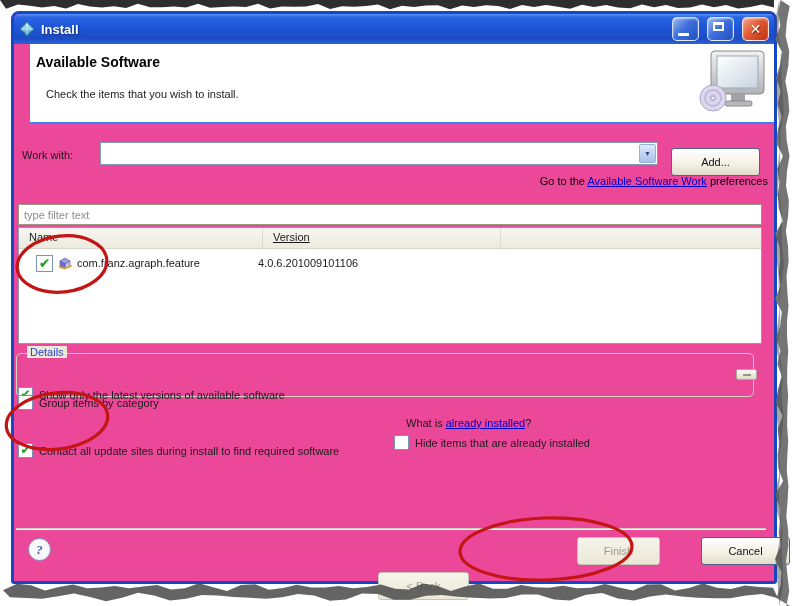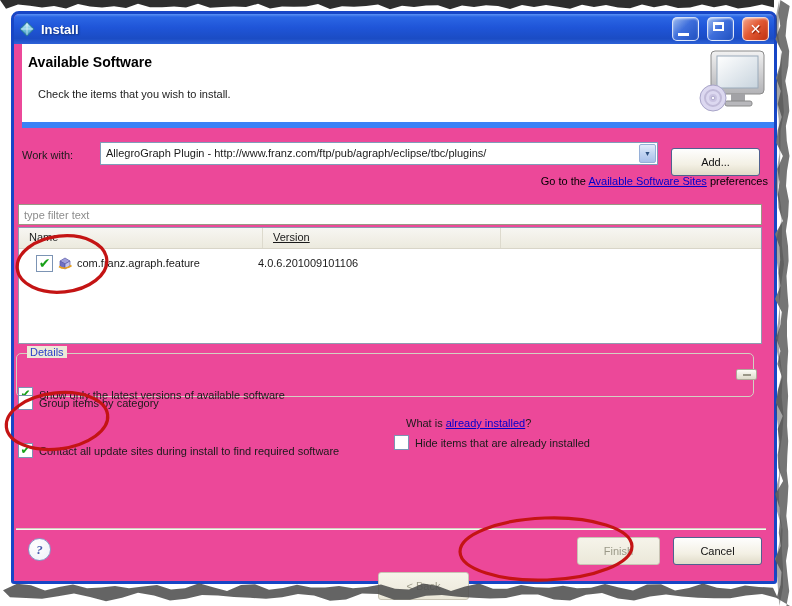--- a/index.html
+++ b/index.html
@@ -16,21 +16,21 @@
   .wb{width:25px;height:22px;border-radius:5px;border:1px solid rgba(255,255,255,.8);
       margin-left:2px;position:relative;box-shadow:inset 0 1px 2px rgba(255,255,255,.55);cursor:default;}
   .wb.minb,.wb.maxb{background:linear-gradient(135deg,#9ebcf0 0%,#3f6fdc 45%,#2050c0 100%);}
   .wb.closeb{background:linear-gradient(135deg,#f4a58c 0%,#e25a34 45%,#c03010 100%);}
   .glyph-min{position:absolute;left:5px;bottom:4px;width:11px;height:3px;background:#fff;}
   .glyph-max{position:absolute;left:5px;top:4px;width:11px;height:9px;border:2px solid #fff;border-top-width:3px;box-sizing:border-box;}
   .glyph-close{position:absolute;inset:0;display:flex;align-items:center;justify-content:center;
       color:#fff;font-weight:bold;font-size:14px;text-shadow:1px 1px 1px #801800;}
 
   
-  .hdr{position:absolute;left:8px;top:30px;right:0;height:78px;background:#fff;border-bottom:6px solid #3b82f6;}
+  .hdr{position:absolute;left:16px;top:30px;right:0;height:78px;background:#fff;border-bottom:2px solid #3b82f6;}
   .hdr-title{position:absolute;left:6px;top:10px;font-size:14px;font-weight:bold;color:#000;}
   .hdr-sub{position:absolute;left:16px;top:44px;font-size:11px;color:#222;}
   .hdr-art{position:absolute;right:8px;top:6px;width:68px;height:66px;}
 
   
   .lbl{position:absolute;white-space:nowrap;}
   .combo{position:absolute;left:86px;top:128px;width:558px;height:23px;background:#fff;
       border:1px solid #7f9db9;box-sizing:border-box;cursor:default;}
   .combo-text{position:absolute;left:5px;top:0;right:20px;line-height:21px;overflow:hidden;white-space:nowrap;}
   .combo-arrow{position:absolute;right:1px;top:1px;bottom:1px;width:17px;border-radius:2px;
@@ -134,26 +134,25 @@
         <rect x="27" y="51" rx="2" width="27" height="5" fill="#b8b8bc" stroke="#8a8a8a"></rect>
         <circle cx="15" cy="48" r="13" fill="#dcd8f0" stroke="#a8a4c8"></circle>
         <circle cx="15" cy="48" r="8" fill="none" stroke="#c0bad8" stroke-width="2"></circle>
         <circle cx="15" cy="48" r="4" fill="#cac4e2"></circle>
         <circle cx="15" cy="48" r="1.8" fill="#f6f6fc" stroke="#b0aacc"></circle>
       </svg>
     </div>
 
     <span class="lbl" style="left:8px;top:135px;">Work with:</span>
     <div class="combo">
-      <span class="combo-text">AllegroGraph Plugin - http://www.franz.com/ftp/pub/agraph/eclipse/tbc/plugins/</span>
       <span class="combo-arrow" style="font-size:7px;">▼</span>
     </div>
     <div class="xpbtn" style="left:657px;top:134px;width:87px;height:26px;">Add...</div>
 
-    <div class="hint"><span>Go to the </span><a class="lnk">Available Software Sites</a><span> preferences</span></div>
+    <div class="hint"><span>Go to the </span><a class="lnk">Available Software Work</a><span> preferences</span></div>
 
     <input class="filter" placeholder="type filter text" style="">
 
     <div class="tbl">
       <div class="tbl-head">
         <div class="th" style="width:244px;">Name</div>
         <div class="th" style="width:238px;text-decoration:underline;">Version</div>
         <div class="th" style="flex:1;border-right:none;"></div>
       </div>
       <div>
@@ -189,21 +188,21 @@
     <div class="lbl" style="left:392px;top:403px;"><span>What is </span><a class="lnk">already installed</a><span>?</span></div>
     <label class="opt" style="left:4px;top:429px;">
       <span class="cb on">✔</span>
       <span>Contact all update sites during install to find required software</span>
     </label>
 
     <div class="sep"></div>
     <div class="help">?</div>
     <div class="xpbtn disabled" style="left:364px;top:523px;width:89px;height:26px;margin-top:35px;">&lt; Back</div>
     <div class="xpbtn disabled" style="left:563px;top:523px;width:81px;height:26px;">Finish</div>
-    <div class="xpbtn" style="left:659px;top:523px;width:87px;height:26px;">Cancel</div>
+    <div class="xpbtn" style="left:687px;top:523px;width:87px;height:26px;">Cancel</div>
   </div>
 
   <svg id="overlay" viewBox="0 0 792 606">
     <g id="torn-group">
         <polygon points="0,0 774,0 774,7.4 762,4.6 750,6.9 738,8.5 726,5.1 714,7.3 702,4.5 690,7.6 678,8.0 666,5.0 654,7.2 642,4.5 630,8.3 618,7.4 606,5.0 594,7.1 582,4.7 570,8.8 558,6.7 546,5.1 534,7.0 522,5.0 510,9.1 498,6.0 486,5.3 474,7.0 462,5.4 450,9.2 438,5.3 426,5.6 414,6.9 402,5.8 390,9.2 378,4.6 366,6.1 354,6.8 342,6.2 330,8.9 318,4.1 306,6.6 294,6.7 282,6.6 270,8.4 258,3.8 246,7.1 234,6.5 222,7.0 210,7.8 198,3.7 186,7.6 174,6.4 162,7.3 150,7.2 138,3.7 126,8.1 114,6.2 102,7.5 90,6.5 78,4.0 66,8.5 54,6.0 42,7.6 30,5.8 18,4.5 6,8.7" fill="#2e2e2e"></polygon>
         <polygon points="780.4,0 778.3,13 780.3,26 775.4,39 782.0,52 780.0,65 776.0,78 780.7,91 777.7,104 781.7,117 777.7,130 776.3,143 782.9,156 777.4,169 779.4,182 777.9,195 778.6,208 782.8,221 775.1,234 779.5,247 780.2,260 778.6,273 780.5,286 775.1,299 781.8,312 780.3,325 776.2,338 780.4,351 777.4,364 781.9,377 778.0,390 776.0,403 782.7,416 777.7,429 779.6,442 777.6,455 778.3,468 783.1,481 775.4,494 779.2,507 779.9,520 778.8,533 780.8,546 774.9,559 781.5,572 780.5,585 776.5,598 790,606 786.4,606 789.2,591 787.5,576 786.0,561 788.4,546 788.2,531 786.3,516 787.6,501 788.4,486 786.8,471 787.3,456 788.2,441 787.1,426 787.3,411 788.1,396 787.1,381 787.3,366 788.2,351 787.0,336 787.0,321 788.5,306 787.3,291 786.5,276 788.6,261 788.0,246 785.9,231 788.1,216 788.9,201 786.0,186 787.0,171 789.5,156 786.8,141 785.9,126 789.3,111 788.1,96 785.3,81 788.3,66 789.2,51 785.6,36 786.9,21 789.7,6" fill="#757575"></polygon>
         <polygon points="779.2,0 775.8,17 775.6,34 781.0,51 780.2,68 775.5,85 776.6,102 778.7,119 778.9,136 779.6,153 776.8,170 774.8,187 779.7,204 781.3,221 776.4,238 775.9,255 778.3,272 778.7,289 779.7,306 778.0,323 774.6,340 778.1,357 781.8,374 777.7,391 775.5,408 777.8,425 778.6,442 779.6,459 779.0,476 774.9,493 776.6,510 781.6,527 779.1,544 775.5,561 777.2,578 778.4,595 779.4,606 783.0,587 783.0,568 781.8,549 782.6,530 779.4,511 778.7,492 780.4,473 779.4,454 782.2,435 783.6,416 781.6,397 782.5,378 780.3,359 778.1,340 780.3,321 779.7,302 781.3,283 784.0,264 781.8,245 782.0,226 781.1,207 778.0,188 779.9,169 780.3,150 780.6,131 783.9,112 782.5,93 781.5,74 781.7,55 778.3,36 779.2,17" fill="#4c4c4c" opacity="0.5"></polygon>
         <polygon points="3,590.2 17,583.8 31,585.3 45,590.5 59,586.9 73,584.6 87,588.2 101,587.5 115,586.1 129,588.2 143,586.5 157,585.0 171,589.4 185,588.3 199,583.2 213,587.3 227,591.0 241,585.0 255,584.2 269,589.8 283,587.9 297,584.7 311,587.6 325,587.6 339,586.0 353,588.3 367,587.1 381,584.4 395,588.7 409,589.6 423,583.6 437,585.7 451,591.1 465,586.5 479,583.6 493,588.8 507,588.7 521,585.1 535,587.2 549,587.7 563,585.8 577,588.3 591,587.8 605,584.1 619,587.6 633,590.5 647,584.5 661,584.3 675,590.6 689,588.0 703,583.5 717,587.7 731,589.1 745,585.6 759,586.9 773,587.7 778,598.2 762,594.0 746,595.5 730,598.3 714,598.2 698,597.7 682,596.4 666,594.6 650,596.6 634,600.6 618,598.4 602,593.0 586,594.7 570,600.6 554,599.6 538,594.6 522,594.6 506,597.9 490,598.5 474,597.7 458,596.8 442,595.0 426,595.7 410,599.8 394,599.7 378,594.1 362,593.5 346,599.4 330,600.7 314,595.6 298,594.0 282,597.2 266,598.7 250,597.8 234,597.1 218,595.5 202,595.1 186,598.8 170,600.4 154,595.5 138,592.7 122,597.8 106,601.3 90,597.0 74,593.6 58,596.3 42,598.8 26,598.1 10,597.2" fill="#4f4f4f" opacity="0.88"></polygon>
       </g>
     <ellipse cx="62" cy="264" rx="45" ry="28" transform="rotate(-6 62 264)" fill="none" stroke="#c41414" stroke-width="3.2"></ellipse>

